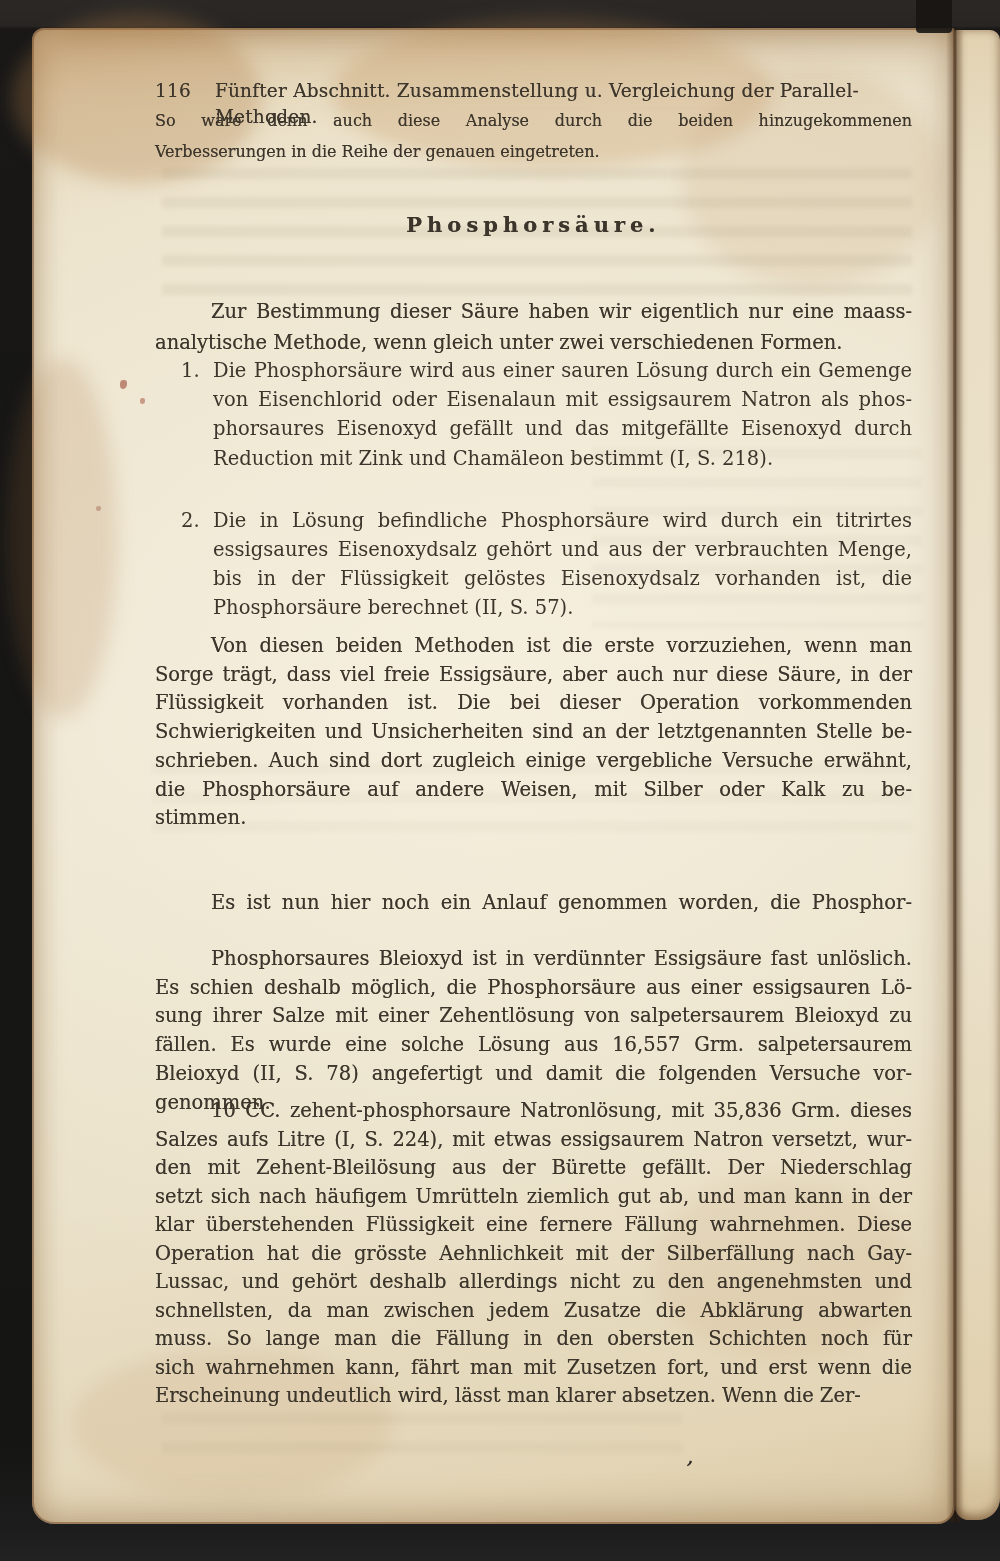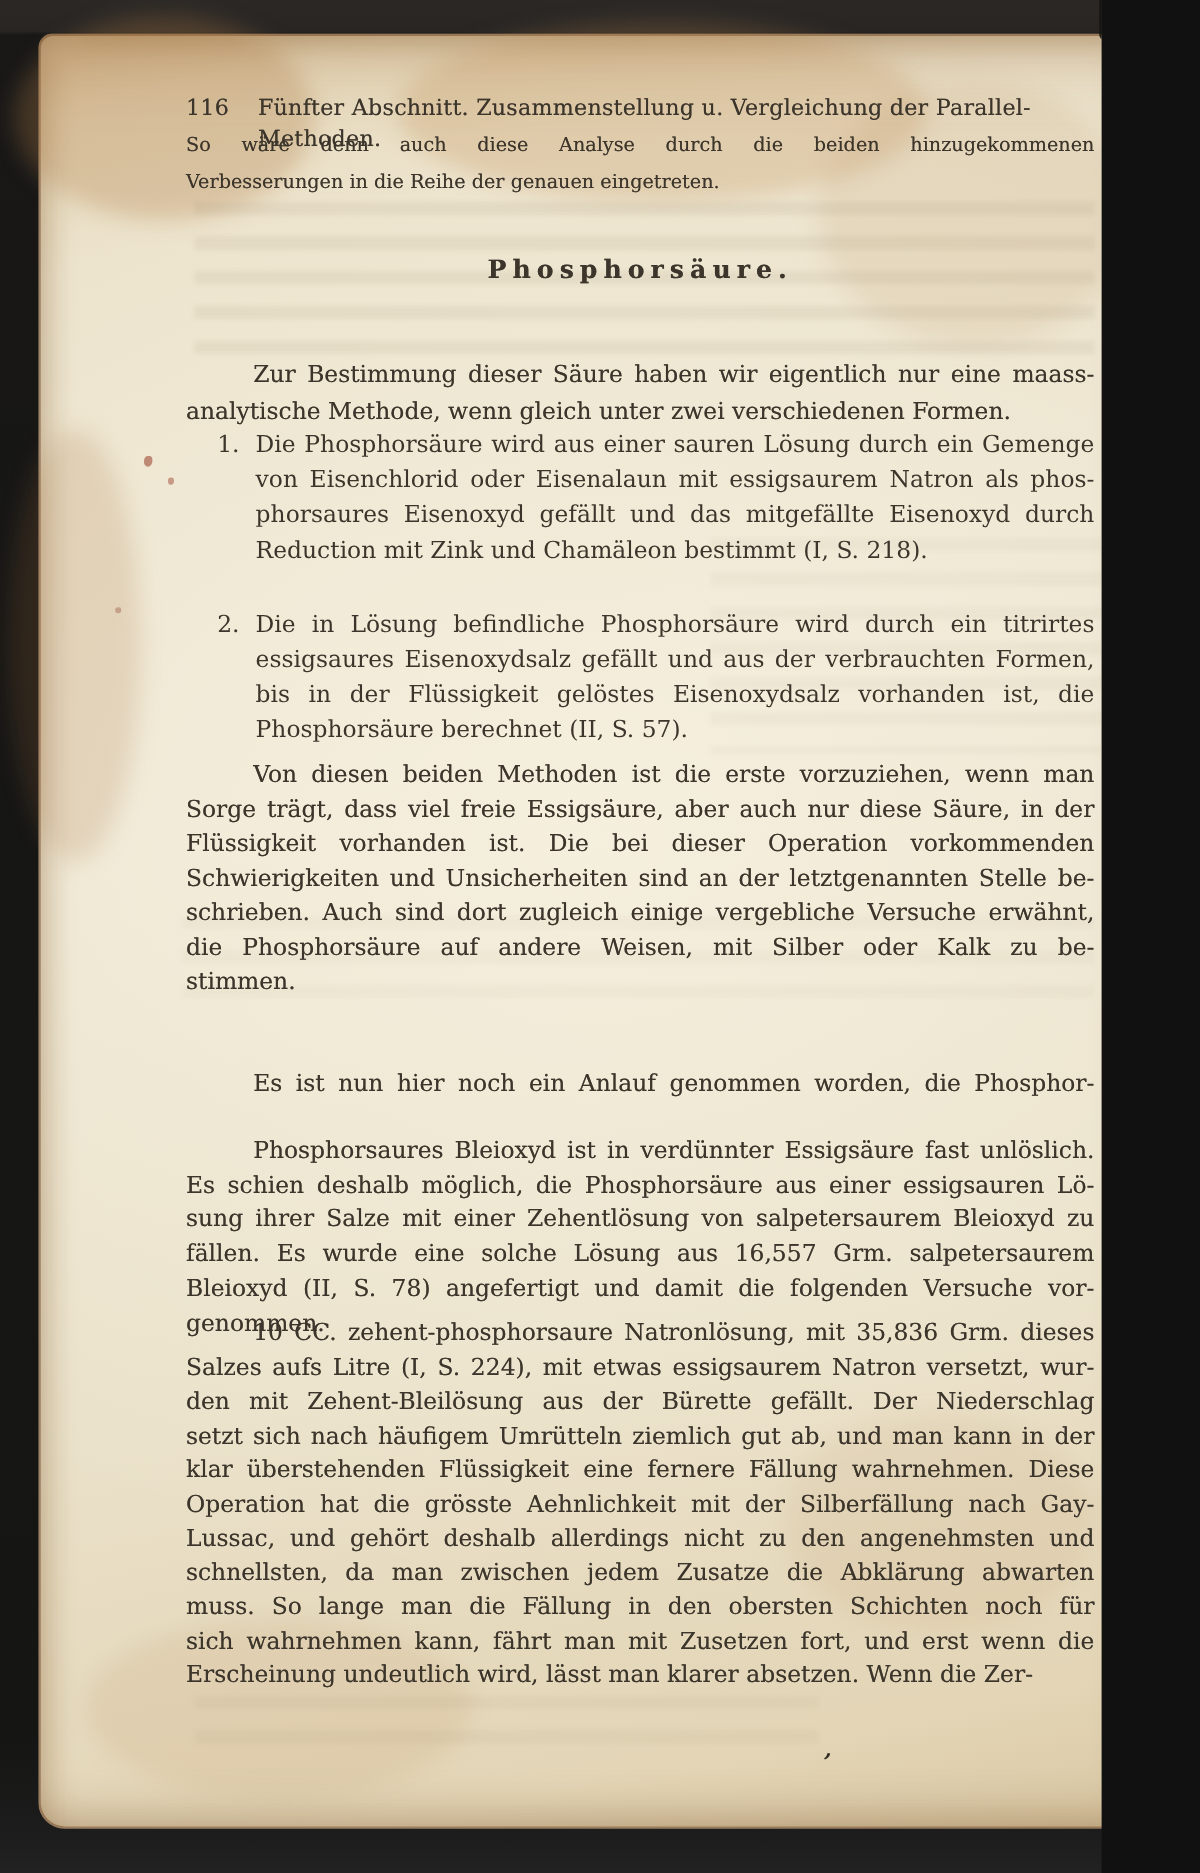--- a/index.html
+++ b/index.html
@@ -1,18 +1,18 @@
 <!DOCTYPE html>
 <html><head>
 <meta charset="utf-8">
 <style>
   html,body{margin:0;padding:0;}
   body{background:#111; width:1000px; height:1561px; overflow:hidden;}
   .stage{
-    position:relative; width:918px; height:1561px;
+    position:relative; width:1000px; height:1561px;
     background:linear-gradient(180deg,#2b2826 0px,#282523 26px,#191817 29px,#161615 520px,#151514 1450px,#1d1c1c 1524px,#232222 1561px);
     font-family:"DejaVu Serif","Liberation Serif",serif;
     overflow:hidden;
   }
   
   .page{
     position:absolute; left:32px; top:28px; width:923px; height:1496px;
     background:
       radial-gradient(ellipse 130% 60% at 50% 45%, rgba(255,252,240,.45), rgba(255,252,240,0) 70%),
       linear-gradient(168deg,#dcc6a2 0%,#e6d8ba 4%,#ece3cc 12%,#ede5d0 40%,#eae1c9 70%,#e3d5b6 92%,#d9c7a3 100%);
@@ -123,21 +123,21 @@
             <div class="tline tfirst">Die Phosphorsäure wird aus einer sauren Lösung durch ein Gemenge</div>
             <div class="tline">von Eisenchlorid oder Eisenalaun mit essigsaurem Natron als phos-</div>
             <div class="tline">phorsaures Eisenoxyd gefällt und das mitgefällte Eisenoxyd durch</div>
             <div class="tline tlast">Reduction mit Zink und Chamäleon bestimmt (I, S. 218).</div>
           </div>
       </div>
       <div class="list-item">
         <span class="list-num">2.</span>
         <div>
             <div class="tline tfirst">Die in Lösung befindliche Phosphorsäure wird durch ein titrirtes</div>
-            <div class="tline">essigsaures Eisenoxydsalz gefällt und aus der verbrauchten Formen,</div>
+            <div class="tline">essigsaures Eisenoxydsalz gehört und aus der verbrauchten Menge,</div>
             <div class="tline">bis in der Flüssigkeit gelöstes Eisenoxydsalz vorhanden ist, die</div>
             <div class="tline tlast">Phosphorsäure berechnet (II, S. 57).</div>
           </div>
       </div>
     </div>
 
     <div class="textblock para von indent">
         <div class="tline tfirst">Von diesen beiden Methoden ist die erste vorzuziehen, wenn man</div>
         <div class="tline">Sorge trägt, dass viel freie Essigsäure, aber auch nur diese Säure, in der</div>
         <div class="tline">Flüssigkeit vorhanden ist. Die bei dieser Operation vorkommenden</div>

